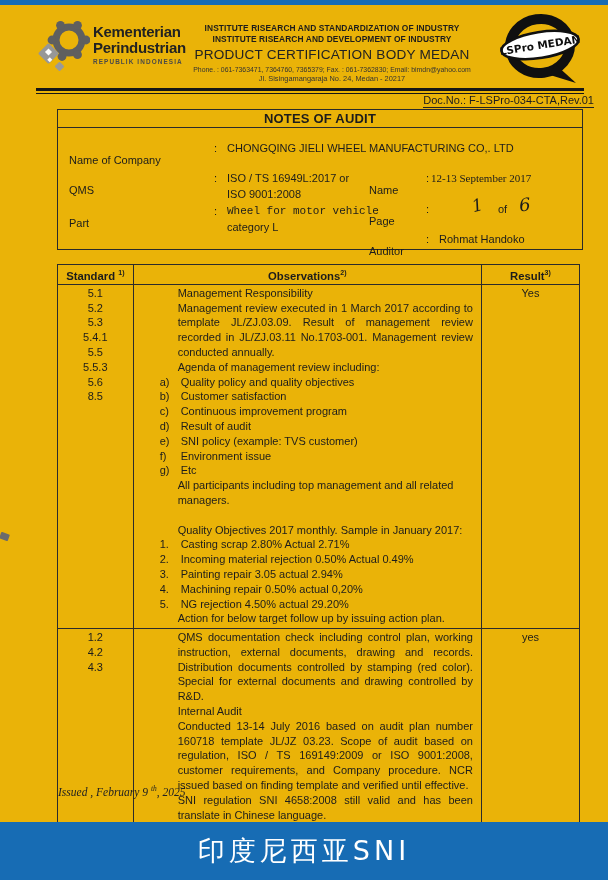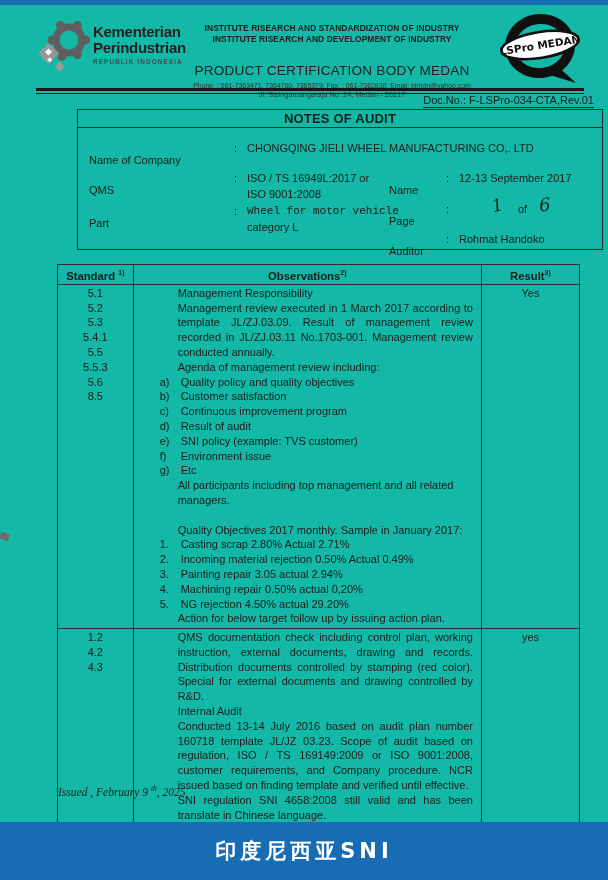--- a/index.html
+++ b/index.html
@@ -1,42 +1,42 @@
 <!DOCTYPE html>
 <html><head>
 <meta charset="utf-8">
 <style>
   html,body{margin:0;padding:0;background:#e9e9e9;}
   .page{
     position:relative; width:608px; height:880px; overflow:hidden;
-    background:#14b8a6;
+    background:#eab308;
     font-family:"Liberation Sans", sans-serif;
     color:#1c1c1c;
     -webkit-font-smoothing:antialiased;
   }
   .top-strip{position:absolute;top:0;left:0;width:608px;height:5px;}
   
   .letterhead{position:absolute;top:5px;left:0;width:608px;height:83px;}
   .logo-left{position:absolute;left:36px;top:14px;width:54px;height:56px;}
   .ministry{position:absolute;left:93px;top:19px;width:130px;}
   .ministry .m1{font-weight:bold;font-size:15px;line-height:16px;letter-spacing:-0.3px;color:#222;}
   .ministry .m2{font-size:6.4px;letter-spacing:1.1px;color:#4a4a4a;margin-top:2px;font-weight:bold;}
   .hcenter{position:absolute;left:178px;top:18px;width:308px;text-align:center;}
   .hcenter .h1{font-size:8.4px;font-weight:bold;line-height:10.5px;letter-spacing:0.1px;}
-  .hcenter .h2{font-size:13.6px;line-height:17px;margin-top:18px;letter-spacing:0.2px;color:#222;}
+  .hcenter .h2{font-size:13.6px;line-height:17px;margin-top:2px;letter-spacing:0.2px;color:#222;}
   .hcenter .h3{font-size:6.9px;line-height:9px;margin-top:2px;color:#333;}
   .hcenter .h4{font-size:7.4px;line-height:9px;color:#333;}
   .logo-right{position:absolute;left:492px;top:4px;width:96px;height:82px;}
   .rule-double{position:absolute;top:88px;left:36px;width:548px;height:2px;
     border-top:3px solid #161616;border-bottom:1px solid #161616;}
   .docno{position:absolute;top:94px;right:14px;font-size:11px;font-weight:normal;}
   .docno span{display:inline-block;border-bottom:1px solid #222;padding-bottom:1px;}
   
   .notes-box{position:absolute;top:109px;left:57px;width:524px;height:139px;
-    border:1.6px solid #2a2a2a;background:transparent;margin-left:20px;}
+    border:1.6px solid #2a2a2a;background:transparent;}
   .notes-title{height:17px;border-bottom:1.4px solid #2a2a2a;text-align:center;
     font-weight:bold;font-size:13px;line-height:17px;letter-spacing:0.2px;}
   .fld{position:absolute;font-size:11px;line-height:15px;}
   .fld .lab{position:absolute;left:0;top:12px;white-space:nowrap;}
   .fld .col{position:absolute;top:0;}
   .fld .val{position:absolute;top:0;white-space:nowrap;}
   .hand{font-family:"DejaVu Serif", serif;font-style:italic;font-size:17px;display:inline-block;}
   .hand.one{transform:rotate(-14deg);}
   .hand.six{transform:rotate(-6deg);font-size:18px;}
   
@@ -55,21 +55,21 @@
   .obs-p.just{text-align:justify;}
   .obs-blank{height:14.8px;}
   .obs-li{display:flex;line-height:14.8px;padding-left:18px;}
   .obs-li .mk{width:21px;flex:0 0 21px;}
   td.col-result div{text-align:center;line-height:14.8px;padding-top:1px;}
   
   .issued{position:absolute;top:784px;left:58px;
     font-family:"Liberation Serif", serif;font-style:italic;font-size:11.5px;color:#222;}
   .issued sup{font-size:7.5px;}
   .banner{position:absolute;left:0;bottom:0;width:608px;height:58px;text-align:center;}
-  .banner span{color:#ffffff;font-weight:bold;font-size:21px;line-height:58px;
+  .banner span{color:#ffffff;font-weight:normal;font-size:27px;line-height:58px;
     letter-spacing:4px;font-family:"DejaVu Sans", sans-serif;}
   .speck{position:absolute;left:0;top:533px;width:9px;height:7px;background:#6b6b6b;
     transform:rotate(20deg);border-radius:1px;}
 </style>
 </head>
 <body>
 
 <div class="page">
 
   <div class="top-strip" style="background: rgb(23, 108, 180);"></div>
@@ -141,21 +141,21 @@
     <div class="fld" style="left:11px;top:94px;">
       <span class="lab">Part</span>
       <span class="col" style="left:145px;">:</span>
       <span class="val" style="left:158px;font-family:Liberation Mono, monospace;">Wheel for motor vehicle</span>
       <span class="val" style="left:158px;top:16px;">category L</span>
     </div>
 
     <div class="fld" style="left:311px;top:61px;">
       <span class="lab">Name</span>
       <span class="col" style="left:57px;">:</span>
-      <span class="val" style="left:70px;">12-13 September 2017</span>
+      <span class="val" style="left:62px;font-family:Liberation Serif, serif;">12-13 September 2017</span>
     </div>
 
     <div class="fld" style="left:311px;top:92px;">
       <span class="lab">Page</span>
       <span class="col" style="left:57px;">:</span>
       <span class="val hand one" style="left:103px;top:-4px;">1</span>
       <span class="val" style="left:129px;">of</span>
       <span class="val hand six" style="left:150px;top:-5px;">6</span>
     </div>
 

